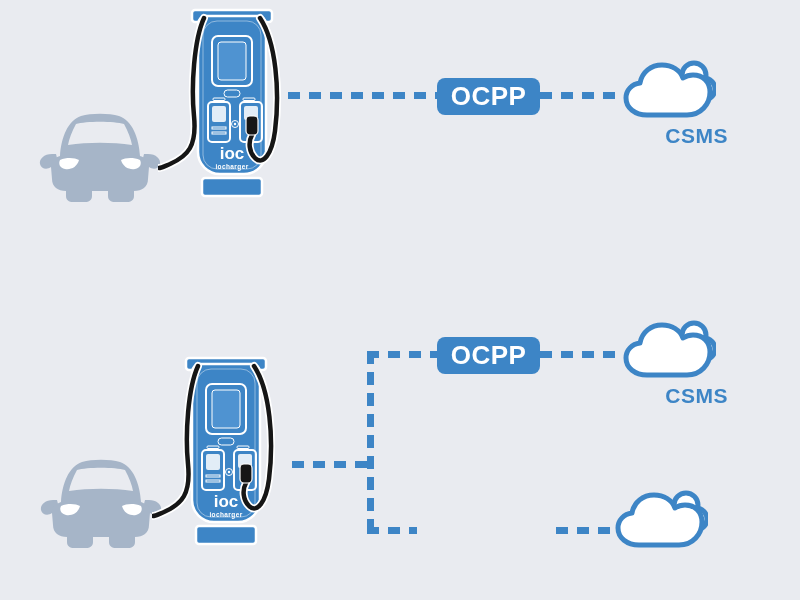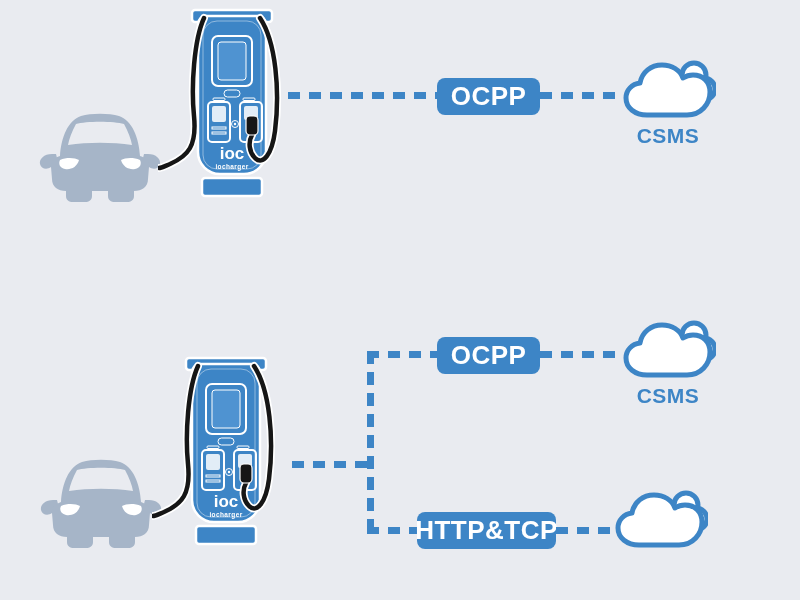--- a/index.html
+++ b/index.html
@@ -19,21 +19,21 @@
   }
   
   .dash-h { position:absolute; height:7px;
     background:repeating-linear-gradient(90deg, var(--blue) 0 12px, transparent 12px 21px); }
   .dash-v { position:absolute; width:7px;
     background:repeating-linear-gradient(180deg, var(--blue) 0 13px, transparent 13px 21px); }
 
   
   .cloud-label {
     position:absolute; color:var(--blue); font-weight:bold;
-    font-size:21px; text-align:center; letter-spacing:0.5px;
+    font-size:21px; text-align:right; letter-spacing:0.5px;
   }
   .rm-label { font-size:19px; line-height:23px; letter-spacing:0.2px; }
 
   
   .car-body   { fill:var(--car-gray); }
   .car-glass  { fill:var(--background); }
   .car-light  { fill:#ffffff; }
 
   .shell      { fill:var(--blue); stroke:#ffffff; stroke-width:2.5; }
   .inner-line { fill:none; stroke:#ffffff; stroke-width:0.8; opacity:0.55; }
@@ -154,21 +154,20 @@
   <div class="dash-h" style="left:540px; top:351px; width:80px"></div>
 
   <svg class="abs" style="left:620px; top:318px; width:96px; height:64px" viewBox="0 0 96 64">
     <use href="#sym-cloud"></use>
   </svg>
 
   <div class="cloud-label" style="left:608px; top:384px; width:120px">CSMS</div>
 
   <div class="dash-h" style="left:367px; top:527px; width:50px"></div>
 
-  <div class="pbox" style="left:417px; top:512px; width:139px; height:37px">HTTP&amp;TCP</div>
 
   <div class="dash-h" style="left:556px; top:527px; width:56px"></div>
 
   <svg class="abs" style="left:612px; top:488px; width:96px; height:64px" viewBox="0 0 96 64">
     <use href="#sym-cloud"></use>
   </svg>
 
 
 </div>
 

